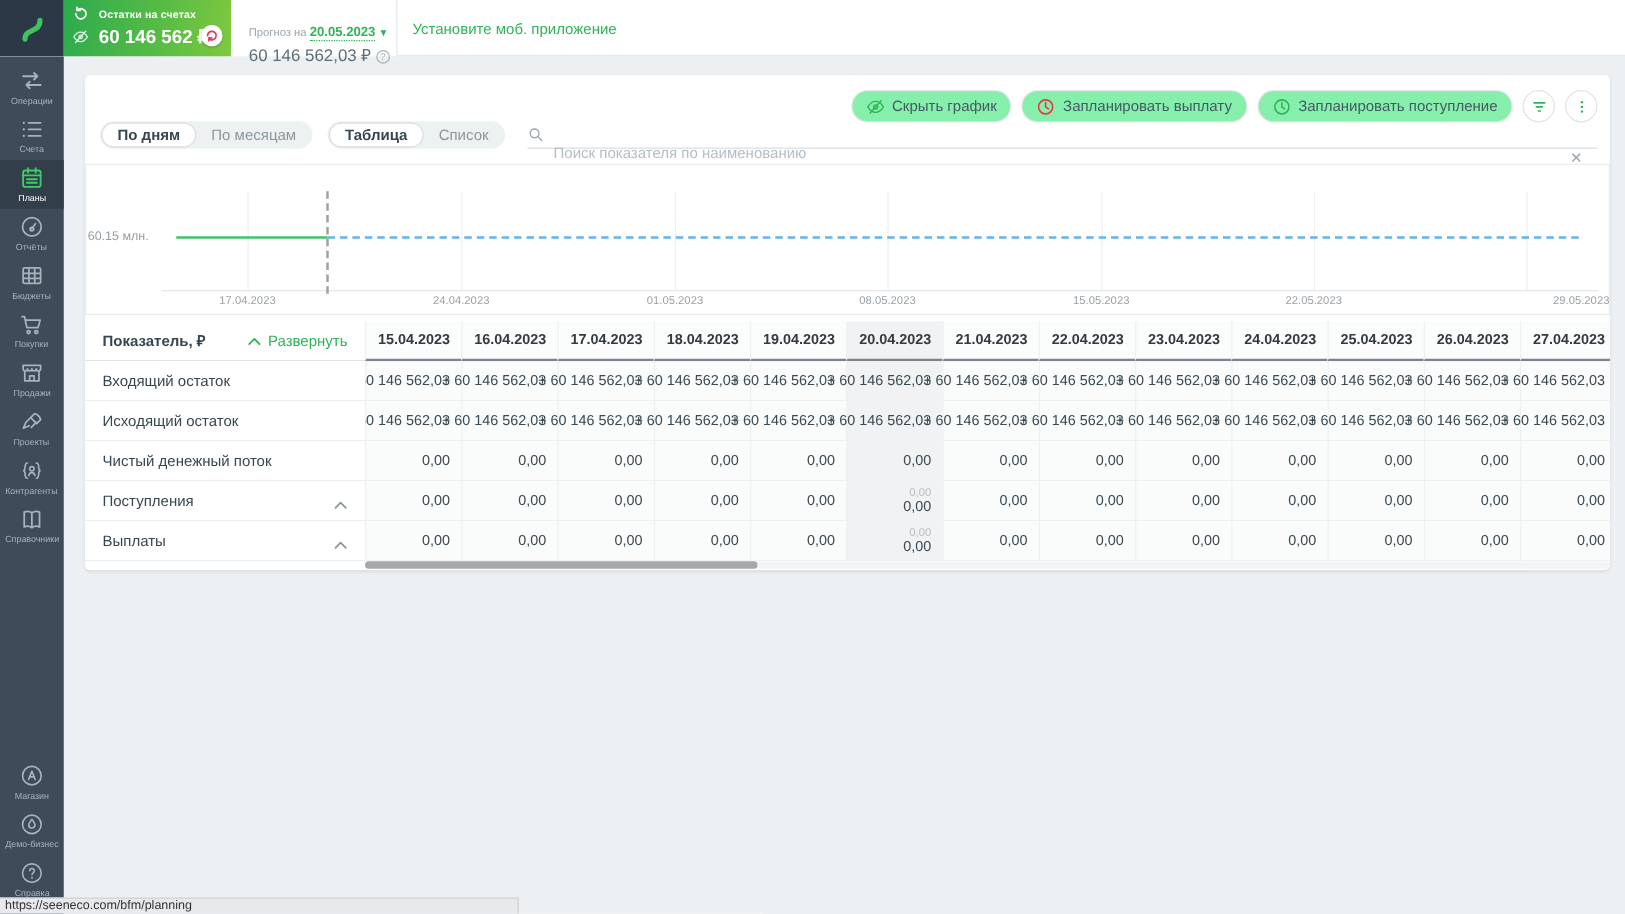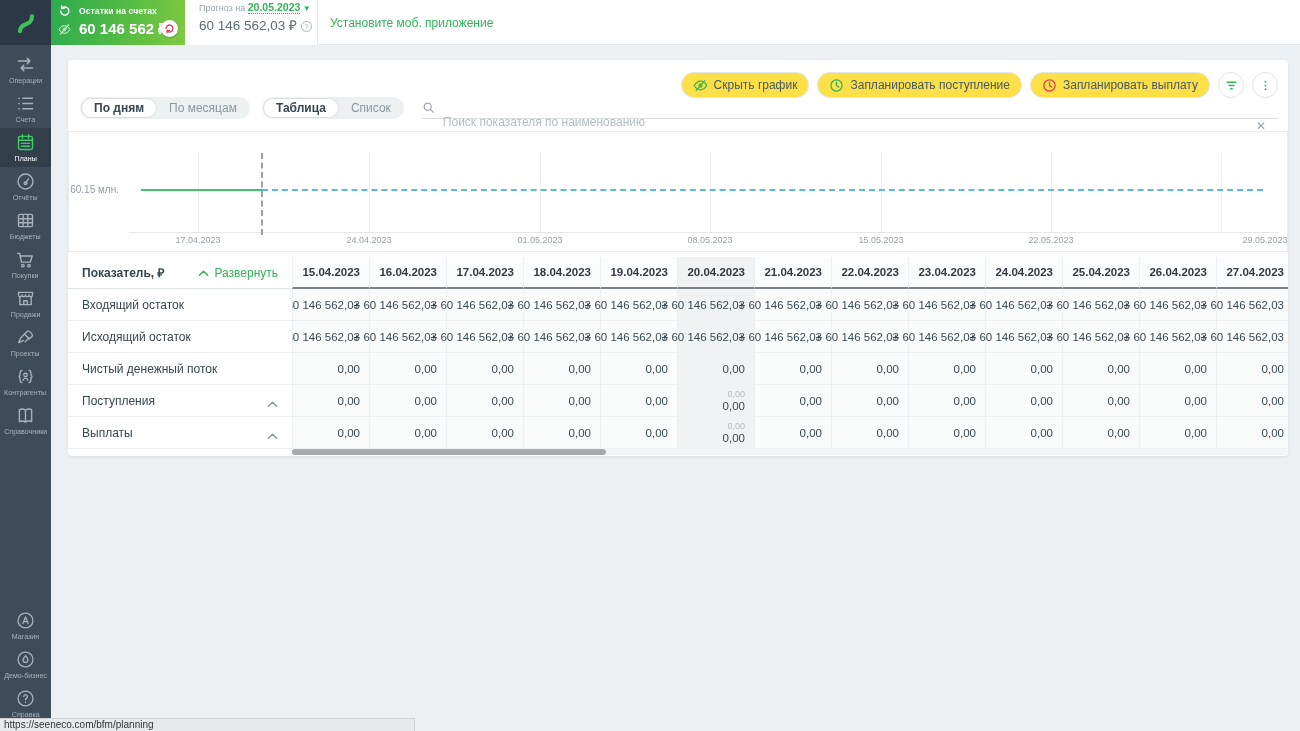--- a/index.html
+++ b/index.html
@@ -8,21 +8,21 @@
 
   
   .topbar { position:absolute; left:0; top:0; width:1300px; height:45px; background:#fff; border-bottom:1px solid #e4e7e9; z-index:30; }
   .logo { position:absolute; left:0; top:0; width:51px; height:45px; background:#2c3845; display:flex; align-items:center; justify-content:center; }
   .greenblk { position:absolute; left:51px; top:0; width:134px; height:45px; background:linear-gradient(100deg,#2cab4e 0%,#55bb45 55%,#7fc93f 100%); color:#fff; }
   .gb-icons { position:absolute; left:7px; top:4px; display:flex; flex-direction:column; gap:6px; }
   .gb-text { position:absolute; left:28px; top:6px; }
   .gb-label { font-size:8.5px; font-weight:700; letter-spacing:.1px; }
   .gb-value { font-size:15px; font-weight:700; margin-top:2px; white-space:nowrap; }
   .gb-badge { position:absolute; right:7px; top:20px; width:17px; height:17px; border-radius:50%; background:#fff; display:flex; align-items:center; justify-content:center; box-shadow:0 1px 2px rgba(0,0,0,.18); }
-  .forecast { position:absolute; left:185px; top:0; width:133px; height:45px; background:#fff; border-right:1px solid #e4e7e9; padding:1px 0 0 14px; }
+  .forecast { position:absolute; left:185px; top:0; width:133px; height:45px; background:#fff; border-right:1px solid #e4e7e9; padding:20px 0 0 14px; }
   .fc-line1 { font-size:9px; color:#98a6ad; }
   .fc-date { font-size:10.5px; color:#2fb457; font-weight:700; border-bottom:1px dotted #2fb457; cursor:pointer; }
   .fc-caret { color:#2fb457; font-size:8px; }
   .fc-line2 { font-size:13.5px; color:#5d6e78; margin-top:3px; white-space:nowrap; }
   .info-q { display:inline-block; width:11px; height:11px; border:1px solid #aab6bd; border-radius:50%; font-size:8px; line-height:10px; text-align:center; color:#aab6bd; vertical-align:1px; }
   .applink { position:absolute; left:330px; top:0; height:45px; display:flex; align-items:center; font-size:12px; color:#2fb457; cursor:pointer; }
   .tb-right { position:absolute; right:10px; top:0; height:45px; display:flex; align-items:center; gap:13px; }
   .lifebuoy-wrap { width:34px; height:34px; border-radius:50%; background:#f2f4f5; display:flex; align-items:center; justify-content:center; cursor:pointer; }
   .avatar { width:26px; height:26px; border-radius:50%; background:#9aa4aa; display:flex; align-items:flex-end; justify-content:center; overflow:hidden; cursor:pointer; }
   .userid { font-size:13px; color:#444c52; }
@@ -39,21 +39,21 @@
   .side-bottom { position:absolute; left:0; bottom:8px; width:51px; }
 
   
   .statusbar { position:absolute; left:0; bottom:0; width:415px; height:13px; background:#e7e9eb; border-top:1px solid #cfd3d6; border-right:1px solid #cfd3d6; z-index:40; font-size:10px; color:#333; line-height:12px; padding-left:4px; white-space:nowrap; }
 
   
   .card { position:absolute; left:68px; top:60px; width:1220px; height:396px; background:#fff; border-radius:4px; box-shadow:0 1px 3px rgba(60,70,80,.10); z-index:10; }
   .page-title { position:absolute; left:20px; top:11px; font-size:19px; font-weight:700; color:#333a40; white-space:nowrap; }
   .page-title .range { border-bottom:1px dashed #9aa4aa; cursor:pointer; font-weight:700; }
   .actions { position:absolute; right:10px; top:12px; display:flex; align-items:center; gap:8px; }
-  .pill { display:flex; align-items:center; gap:6px; height:26px; padding:0 11px; border:1px solid #e1e5e7; border-radius:14px; background:#fde047; font-size:12px; color:#455a64; cursor:pointer; white-space:nowrap; }
+  .pill { display:flex; align-items:center; gap:6px; height:26px; padding:0 11px; border:1px solid #e1e5e7; border-radius:14px; background:#86efac; font-size:12px; color:#455a64; cursor:pointer; white-space:nowrap; }
   .roundbtn { width:26px; height:26px; border:1px solid #e1e5e7; border-radius:50%; background:#fff; display:flex; align-items:center; justify-content:center; cursor:pointer; }
 
   .controls { position:absolute; left:12px; top:37px; width:1198px; height:22px; display:flex; align-items:center; }
   .seg-group { display:flex; background:#eef1f2; border-radius:13px; padding:1px; margin-right:12px; }
   .seg { height:20px; display:flex; align-items:center; padding:4px 12px; border-radius:12px; font-size:12px; color:#8a979e; cursor:pointer; white-space:nowrap; }
   .seg.active { background:#fff; border:1px solid #d9dee1; color:#37474f; font-weight:700; }
   .searchbox { flex:1; display:flex; align-items:center; gap:8px; border-bottom:1px solid #d9dee1; height:22px; margin-left:6px; position:relative; }
   .searchbox input { border:none; outline:none; flex:1; font-size:12px; color:#37474f; font-family:"Liberation Sans",sans-serif; background:transparent;margin-top:28px; }
   .searchbox input::placeholder { color:#b3bec4; }
   .clear-x { position:absolute; right:12px; top:22px; font-size:12px; color:#9aa4aa; cursor:pointer; }
@@ -242,31 +242,31 @@
     <div class="pill">
       <svg width="15" height="15" viewBox="0 0 24 24">
         <path d="M2 12c2.8-4.7 6.2-7 10-7s7.2 2.3 10 7c-2.8 4.7-6.2 7-10 7s-7.2-2.3-10-7z" fill="none" stroke="#2fb457" stroke-width="1.8"></path>
         <circle cx="12" cy="12" r="2.6" fill="none" stroke="#2fb457" stroke-width="1.8"></circle>
         <path d="M4.5 20.5 19.5 3.5" stroke="#2fb457" stroke-width="1.8"></path>
       </svg>
       <span>Скрыть график</span>
     </div>
     <div class="pill">
       <svg width="15" height="15" viewBox="0 0 24 24">
+        <circle cx="12" cy="12" r="9" fill="none" stroke="#e23b47" stroke-width="2"></circle>
+        <path d="M12 6.5V12l3.5 2.5" fill="none" stroke="#e23b47" stroke-width="2" stroke-linecap="round"></path>
+      </svg>
+      <span>Запланировать выплату</span>
+    </div>
+    <div class="pill">
+      <svg width="15" height="15" viewBox="0 0 24 24">
         <circle cx="12" cy="12" r="9" fill="none" stroke="#2fb457" stroke-width="2"></circle>
         <path d="M12 6.5V12l3.5 2.5" fill="none" stroke="#2fb457" stroke-width="2" stroke-linecap="round"></path>
       </svg>
       <span>Запланировать поступление</span>
-    </div>
-    <div class="pill">
-      <svg width="15" height="15" viewBox="0 0 24 24">
-        <circle cx="12" cy="12" r="9" fill="none" stroke="#e23b47" stroke-width="2"></circle>
-        <path d="M12 6.5V12l3.5 2.5" fill="none" stroke="#e23b47" stroke-width="2" stroke-linecap="round"></path>
-      </svg>
-      <span>Запланировать выплату</span>
     </div>
     <div class="roundbtn">
       <svg width="13" height="13" viewBox="0 0 24 24">
         <path d="M4 6h16M7.5 12h9M10.5 18h3" fill="none" stroke="#2fb457" stroke-width="2.4" stroke-linecap="round"></path>
       </svg>
     </div>
     <div class="roundbtn">
       <svg width="13" height="13" viewBox="0 0 24 24">
         <circle cx="12" cy="5" r="1.8" fill="#2fb457"></circle>
           <circle cx="12" cy="12" r="1.8" fill="#2fb457"></circle>

